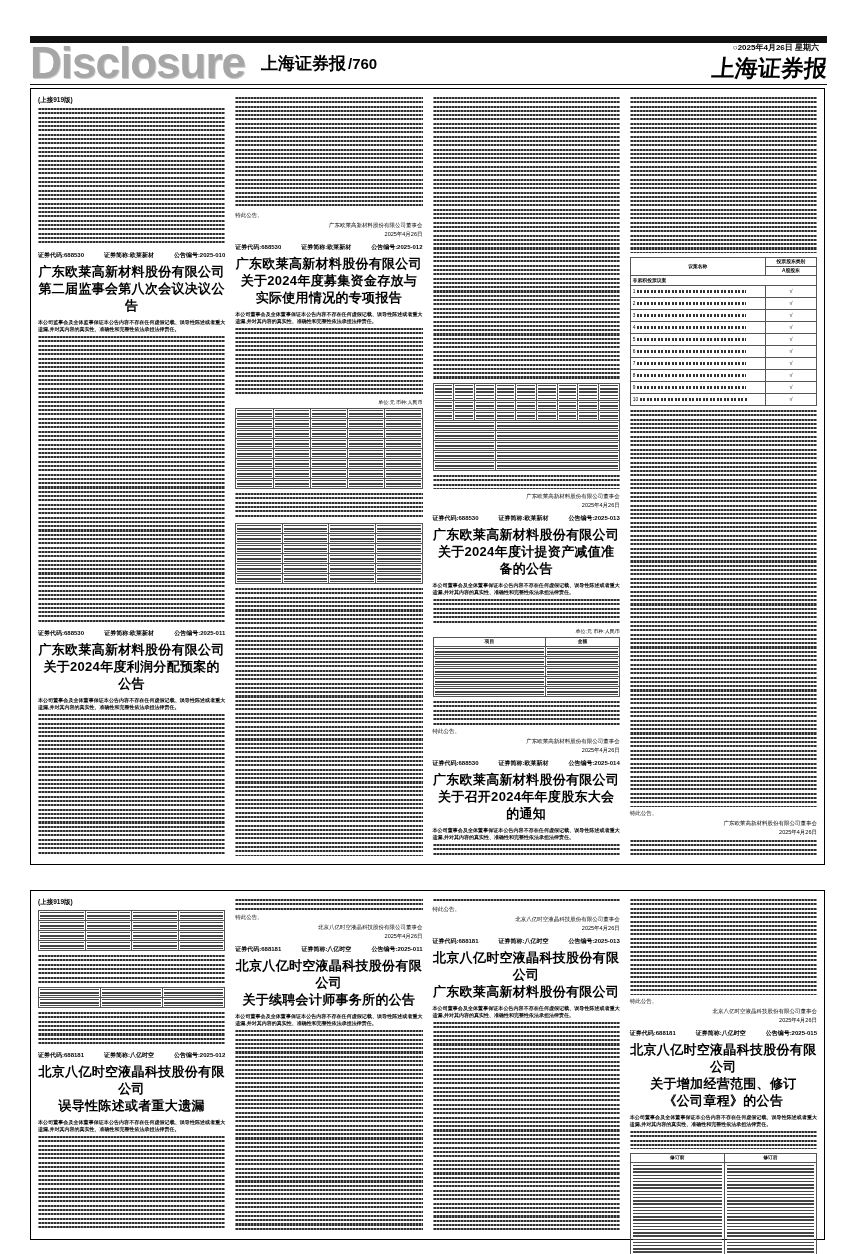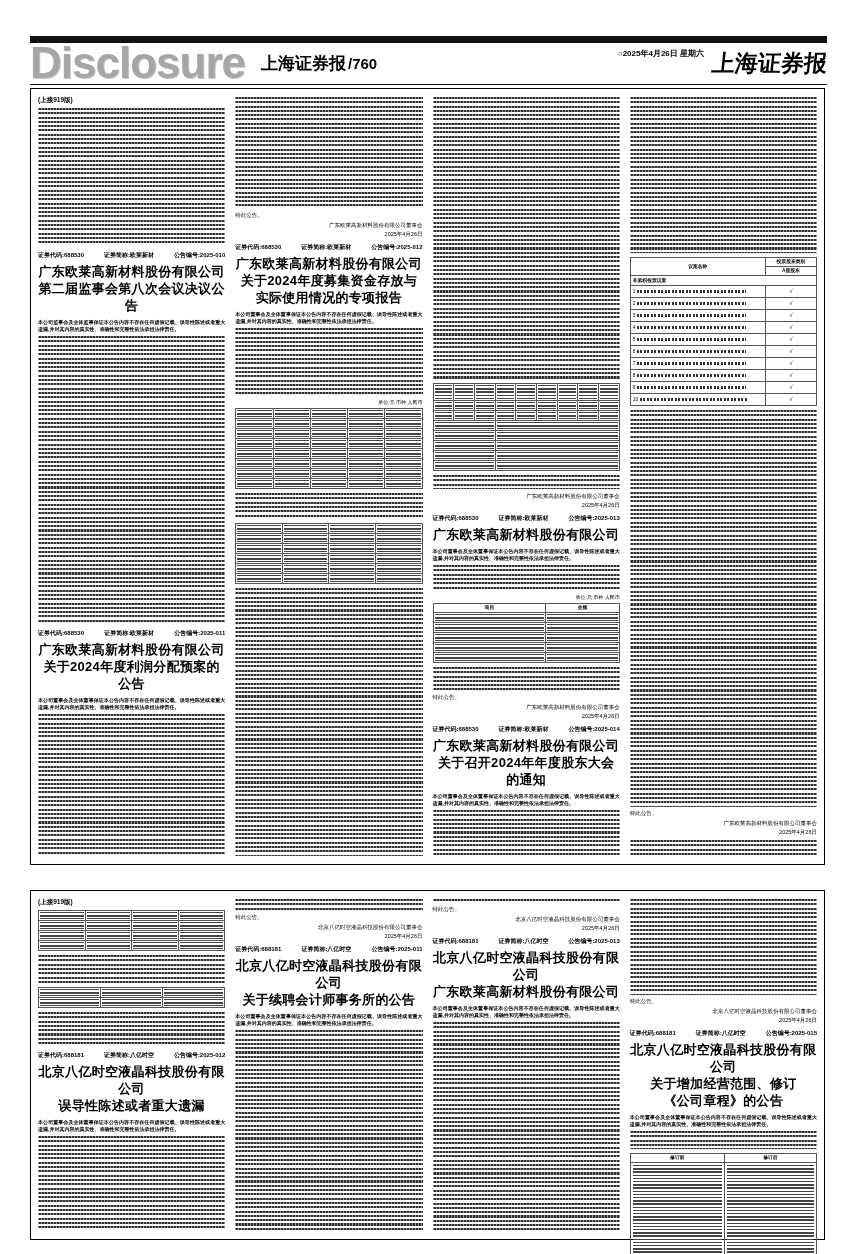--- a/index.html
+++ b/index.html
@@ -7,21 +7,21 @@
         font-family:"Liberation Sans",sans-serif;color:#000;}
 
   
   .topbar{position:absolute;left:30px;top:36px;width:797px;height:7px;background:#111;}
   .mast{position:absolute;left:30px;top:44px;width:797px;height:38px;display:flex;align-items:center;}
   .brand{font-size:44px;font-weight:800;color:#a6a6a6;letter-spacing:-1px;line-height:38px;
          text-shadow:1px 1px 0 #c9c9c9;}
   .secwrap{margin-left:16px;display:flex;align-items:baseline;}
   .sectitle{font-size:17px;font-weight:700;}
   .pageno{font-size:15px;font-weight:600;margin-left:2px;}
-  .mastright{margin-left:auto;display:flex;align-items:flex-start;}
+  .mastright{margin-left:auto;display:flex;align-items:flex-end;flex-direction:column;}
   .dateline{font-size:8px;font-weight:700;margin-right:8px;}
   .paperlogo{font-size:23px;font-weight:700;font-family:"DejaVu Serif",serif;transform:skewX(-6deg);}
   .mastrule{position:absolute;left:30px;top:84px;width:797px;height:1px;background:#111;}
 
   
   .box{position:absolute;left:30px;width:795px;border:1px solid #000;background:#fff;
        display:flex;gap:10px;padding:6px 7px;box-sizing:border-box;}
   .box1{top:88px;height:777px;}
   .box2{top:890px;height:350px;}
   .col{flex:1 1 0;display:flex;flex-direction:column;min-width:0;}
@@ -497,20 +497,21 @@
         <span>广东欧莱高新材料股份有限公司董事会</span>
         <span>2025年4月26日</span>
       </div>
       <div class="codeline">
         <span>证券代码:688530</span>
         <span>证券简称:欧莱新材</span>
         <span>公告编号:2025-013</span>
       </div>
       <div class="title">
         <div>广东欧莱高新材料股份有限公司</div>
+        <div>关于2024年度计提资产减值准备的公告</div>
       </div>
       <div class="disc">本公司董事会及全体董事保证本公告内容不存在任何虚假记载、误导性陈述或者重大遗漏,并对其内容的真实性、准确性和完整性依法承担法律责任。</div>
       <div class="gk" style="height:26px"></div>
       <div class="unitnote">单位:元 币种:人民币</div>
       <table class="tbl">
         <tbody>
             <tr>
               <td class="th" style="width:60%">项目</td>
             <td class="th">金额</td>
             </tr>

